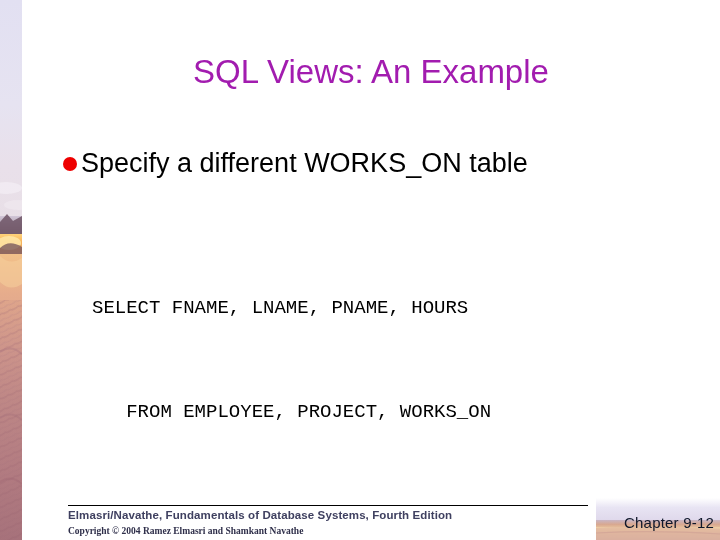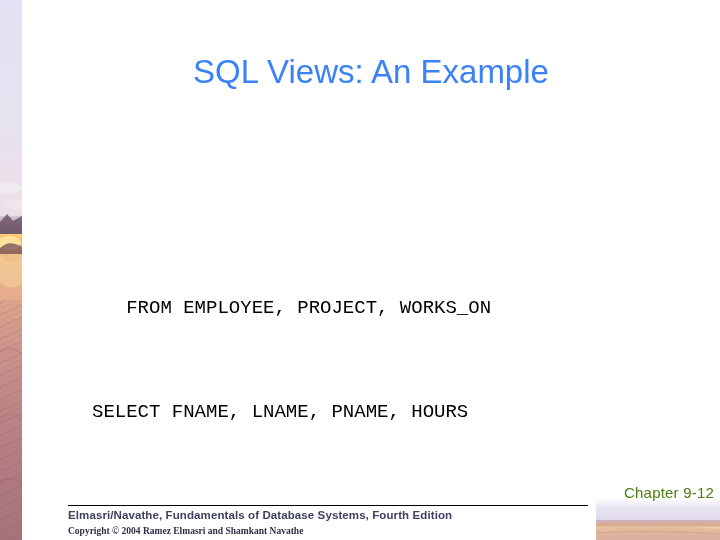--- a/index.html
+++ b/index.html
@@ -38,21 +38,21 @@
   
   .title {
     position: absolute;
     left: 22px;
     top: 52px;
     width: 698px;
     text-align: center;
     font-size: 33px;
     font-weight: normal;
     letter-spacing: 0px;
-    color: #3b82f6;
+    color: #a21caf;
     line-height: 40px;
     white-space: nowrap;
   }
 
   
   .bullet-row {
     position: absolute;
     left: 63px;
     top: 146px;
     display: flex;
@@ -126,23 +126,23 @@
     right: 0;
     top: 496px;
     width: 132px;
     height: 44px;
     overflow: hidden;
   }
   .chapter-tile svg { display: block; }
   .chapter-label {
     position: absolute;
     right: 6px;
-    top: 484px;
+    top: 514px;
     font-size: 15px;
-    color: #4d7c0f;
+    color: #0f172a;
     white-space: nowrap;
     letter-spacing: 0.2px;
   }
 </style>
 </head>
 <body>
 
 <div class="slide">
 
   <div class="left-strip">
@@ -205,24 +205,28 @@
       <rect x="0" y="300" width="22" height="240" fill="url(#rippleFade)"></rect>
 
       <path d="M 0 352 Q 11 344 22 354" fill="none" stroke="#a9737d" stroke-width="2" opacity="0.35"></path>
       <path d="M 0 418 Q 11 410 22 420" fill="none" stroke="#a06a76" stroke-width="2" opacity="0.3"></path>
       <path d="M 0 482 Q 11 474 22 484" fill="none" stroke="#9a6572" stroke-width="2" opacity="0.3"></path>
     </svg>
   </div>
 
   <div class="title">SQL Views: An Example</div>
 
+  <div class="bullet-row">
+    <span class="bullet-dot"></span>
+    <span class="bullet-text">Specify a different WORKS_ON table</span>
+  </div>
 
   <div class="code-block">
+    <div class="code-line">SELECT FNAME, LNAME, PNAME, HOURS</div>
     <div class="code-line">   FROM EMPLOYEE, PROJECT, WORKS_ON</div>
-    <div class="code-line">SELECT FNAME, LNAME, PNAME, HOURS</div>
     
     
   </div>
 
   <div class="footer-rule"></div>
 
   <div class="footer-credit">Elmasri/Navathe, Fundamentals of Database Systems, Fourth Edition</div>
   <div class="footer-copyright">Copyright © 2004 Ramez Elmasri and Shamkant Navathe</div>
 
   <div class="chapter-tile">

